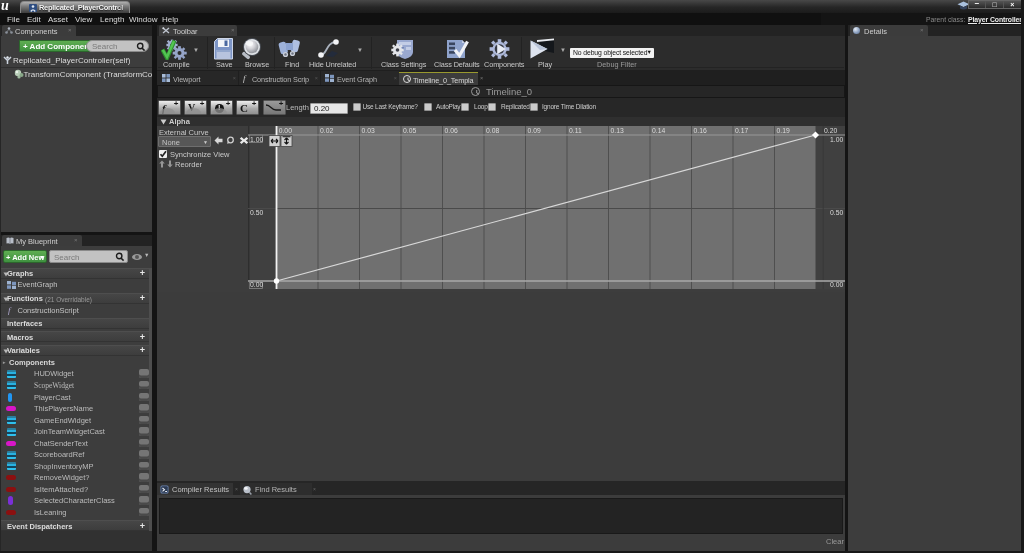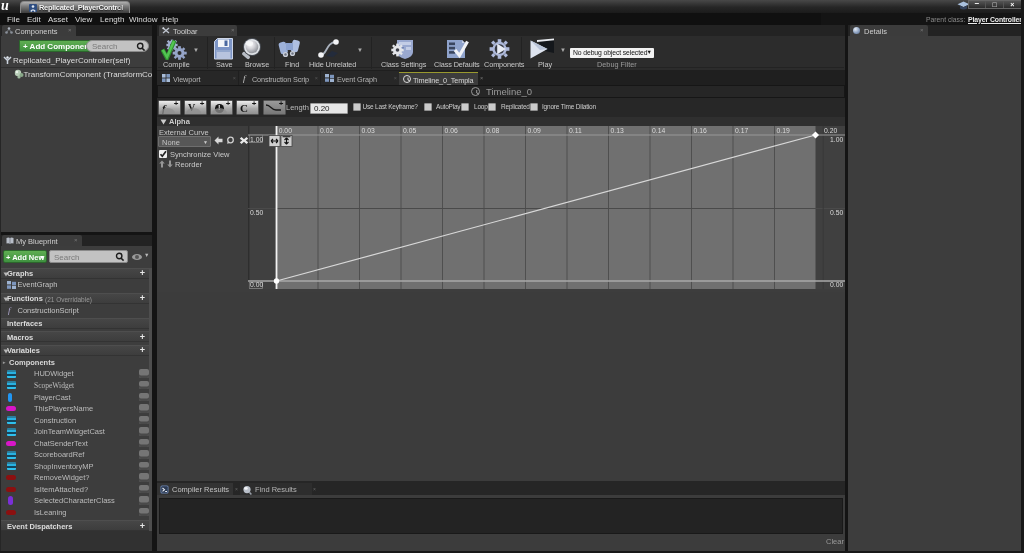--- a/index.html
+++ b/index.html
@@ -193,21 +193,21 @@
       <span class="vn">PlayerCast</span>
       <span class="eye"></span>
     </div>
   <div class="abs vrow" style="top:157.5px;">
       <span class="vic" style="background:#d816c8;"></span>
       <span class="vn">ThisPlayersName</span>
       <span class="eye"></span>
     </div>
   <div class="abs vrow" style="top:169.1px;">
       <span class="wic"></span>
-      <span class="vn">Construction</span>
+      <span class="vn">GameEndWidget</span>
       <span class="eye"></span>
     </div>
   <div class="abs vrow" style="top:180.6px;">
       <span class="wic"></span>
       <span class="vn">JoinTeamWidgetCast</span>
       <span class="eye"></span>
     </div>
   <div class="abs vrow" style="top:192.2px;">
       <span class="vic" style="background:#d816c8;"></span>
       <span class="vn">ChatSenderText</span>

